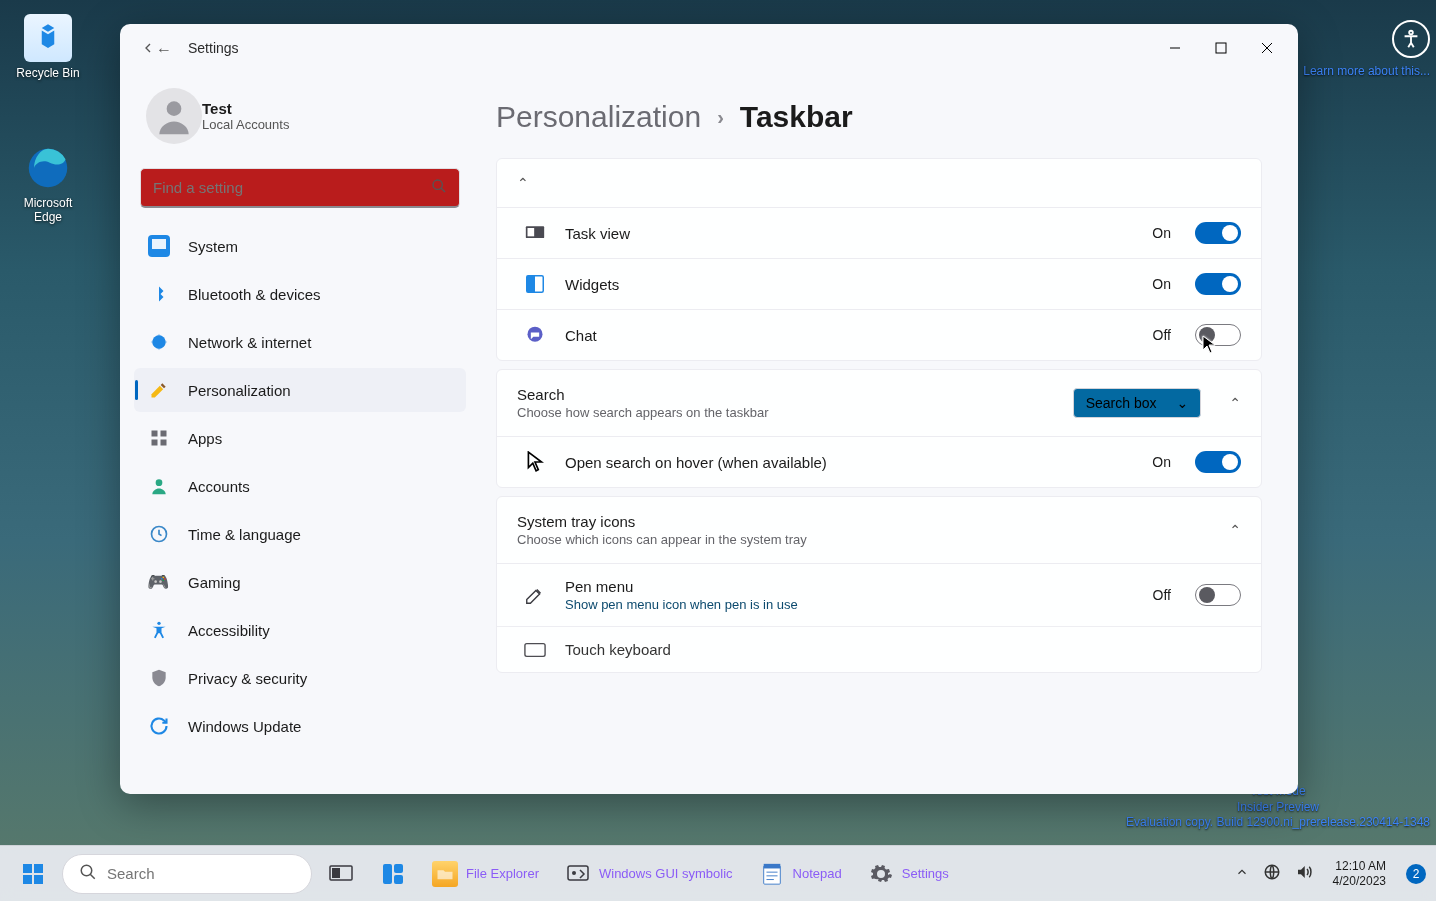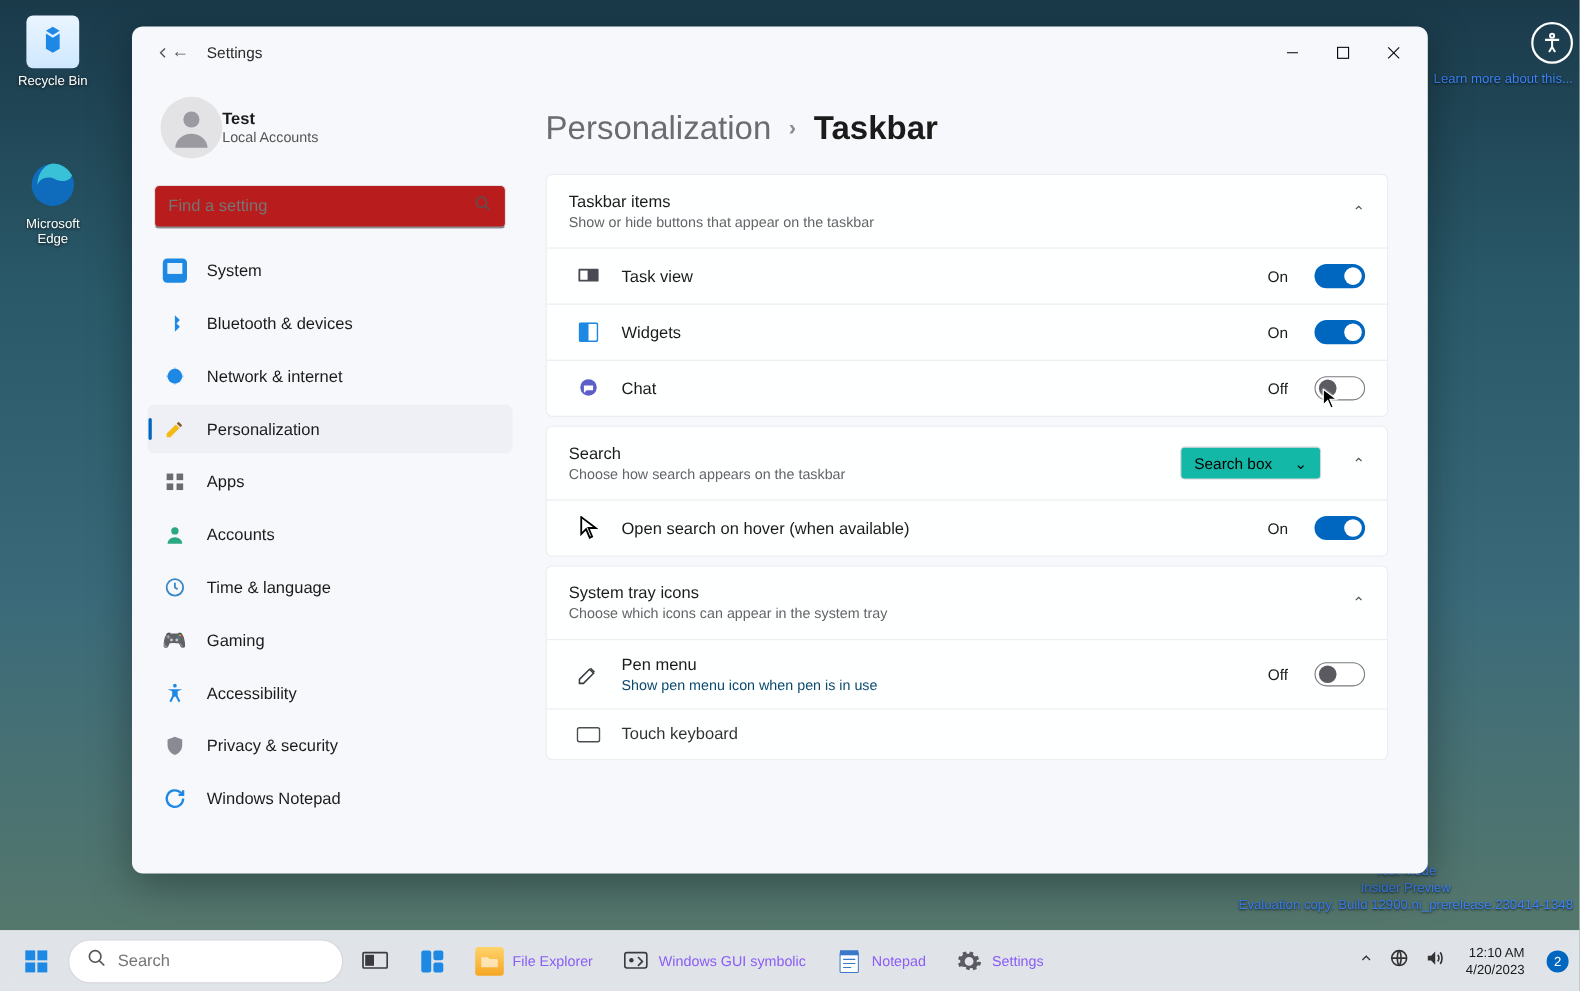--- a/index.html
+++ b/index.html
@@ -191,21 +191,21 @@
   .card-header .hdr-sub   { font-size: 13px; color: #646469; margin-top: 2px; }
   .chevron { color: #555; font-size: 14px; }
   .dropdown {
     border: 1px solid #d4d4da;
     border-radius: 4px;
     padding: 6px 12px;
     display: flex;
     align-items: center;
     gap: 20px;
     font-size: 14px;
-    background: #14b8a6;
+    background: #0369a1;
     cursor: pointer;
   }
   .row {
     border-top: 1px solid #ececf1;
     padding: 14px 20px 14px 68px;
     display: flex;
     align-items: center;
     gap: 16px;
     position: relative;
   }
@@ -489,38 +489,34 @@
           </span>
           <span>Privacy &amp; security</span>
         </li>
         <li class="nav-item">
           <span class="nav-icon">
             <svg width="20" height="20" viewBox="0 0 24 24" fill="none" stroke="#1e88e5" stroke-width="2.5">
                 <path d="M21 12a9 9 0 1 1-3-6.7L21 8"></path>
                 <path d="M21 3v5h-5"></path>
               </svg>
           </span>
-          <span>Windows Notepad</span>
+          <span>Windows Update</span>
         </li>
       </ul>
     </div>
 
     <div class="content">
       <div class="breadcrumb">
         <span class="parent">Personalization</span>
         <span class="sep">›</span>
         <span>Taskbar</span>
       </div>
 
       <div class="card">
         <div class="card-header">
-          <div class="hdr-text">
-            <div class="hdr-title">Taskbar items</div>
-            <div class="hdr-sub">Show or hide buttons that appear on the taskbar</div>
-          </div>
           <span class="chevron">⌃</span>
         </div>
 
         <div class="row">
           <span class="row-icon">
             <svg width="20" height="16" viewBox="0 0 24 18">
                 <rect x="1" y="1" width="22" height="14" fill="#4a4a52" rx="1"></rect>
                 <rect x="3" y="3" width="8" height="10" fill="#fff"></rect>
               </svg>
           </span>

